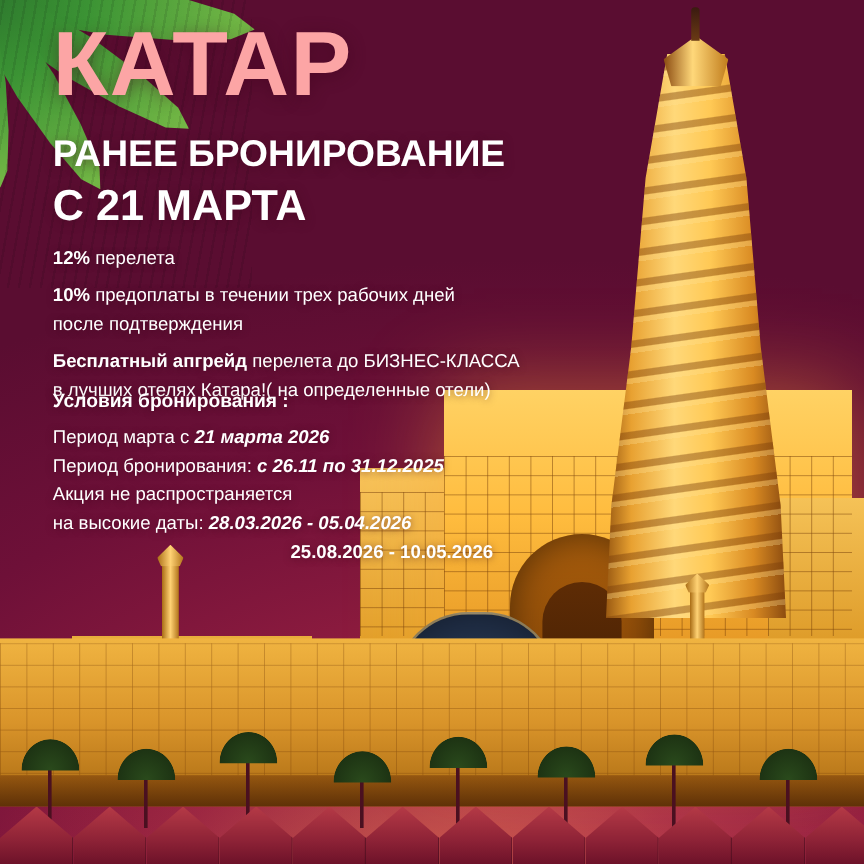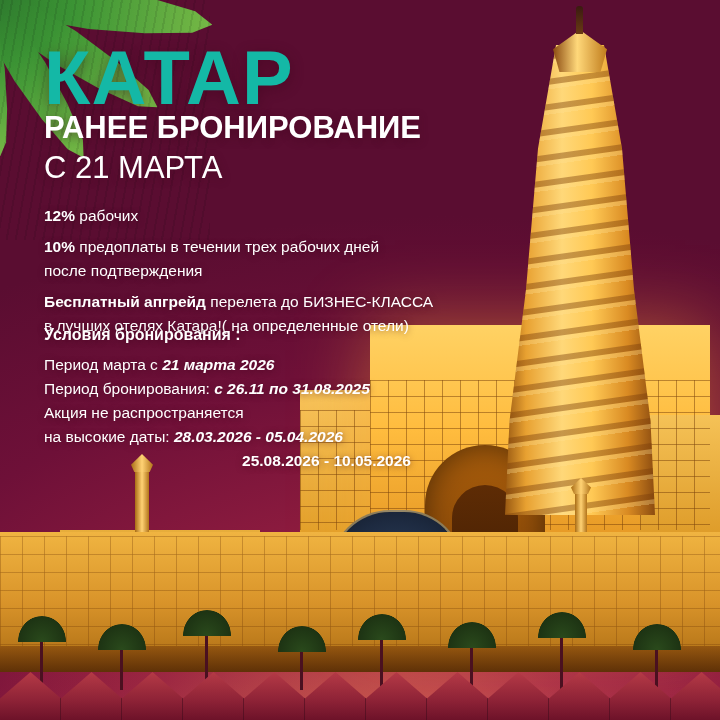--- a/index.html
+++ b/index.html
@@ -181,34 +181,33 @@
     content:"";position:absolute;left:-22px;top:-14px;width:48px;height:26px;
     background:radial-gradient(ellipse at 50% 100%, #2a4a1c 0%, #1d3313 70%, rgba(0,0,0,0) 72%);
     border-radius:24px 24px 0 0;
   }
 
   
   .content{position:absolute;left:0;top:0;width:720px;height:720px;}
 
   .title{
     position:absolute;left:44px;top:16px;
-    font-size:76px;font-weight:bold;color:#14b8a6;letter-spacing:1px;
+    font-size:76px;font-weight:bold;color:#fca5a5;letter-spacing:1px;
     line-height:1;
     text-shadow:0 3px 14px rgba(60,0,25,.45);
-    margin-top:24px;
   }
   .subtitle{
     position:absolute;left:44px;top:108px;
     font-size:31px;font-weight:bold;color:#ffffff;line-height:1.28;
     text-shadow:0 2px 10px rgba(60,0,25,.45);
     text-align:right;
   }
   .sub2{
     position:absolute;left:44px;top:148px;
-    font-size:31px;font-weight:normal;color:#ffffff;line-height:1.28;
+    font-size:36px;font-weight:bold;color:#ffffff;line-height:1.28;
     text-shadow:0 2px 10px rgba(60,0,25,.45);
   }
 
   .bullets{position:absolute;left:44px;top:205px;width:470px;color:#ffffff;}
   .bline{font-size:15.5px;line-height:1.42;margin-bottom:2px;text-shadow:0 1px 6px rgba(60,0,25,.5);}
   .bline b{font-weight:bold;}
   .gap{height:7px;}
 
   .terms{position:absolute;left:44px;top:326px;width:470px;color:#ffffff;}
   .terms-title{font-size:16px;font-weight:bold;margin-bottom:9px;text-shadow:0 1px 6px rgba(60,0,25,.5);}
@@ -284,21 +283,21 @@
     <div class="palm-veins"></div>
   </div>
 
   <div class="content">
     <div class="title">КАТАР</div>
     <div class="subtitle">РАНЕЕ БРОНИРОВАНИЕ</div>
     <div class="sub2">С 21 МАРТА</div>
 
     <div class="bullets">
       <div class="bline">
-        <b>12%</b><span> рабочих</span>
+        <b>12%</b><span> перелета</span>
       </div>
       <div class="gap"></div>
       <div class="bline">
         <b>10%</b><span> предоплаты в течении трех рабочих дней</span>
       </div>
       <div class="bline">
         <span>после подтверждения</span>
       </div>
       <div class="gap"></div>
       <div class="bline">
@@ -308,21 +307,21 @@
         <span>в лучших отелях Катара!( на определенные отели)</span>
       </div>
     </div>
 
     <div class="terms">
       <div class="terms-title">Условия бронирования :</div>
       <div class="tline">
         <span>Период марта с </span><b>21 марта 2026</b>
       </div>
       <div class="tline">
-        <span> Период  бронирования: </span><b>с 26.11 по 31.08.2025</b>
+        <span> Период  бронирования: </span><b>с 26.11 по 31.12.2025</b>
       </div>
       <div class="tline">
         <span>Акция не распространяется</span>
       </div>
       <div class="tline">
         <span>на высокие даты: </span><b>28.03.2026 - 05.04.2026</b>
       </div>
       <div class="dates-right">25.08.2026 - 10.05.2026</div>
     </div>
   </div>

